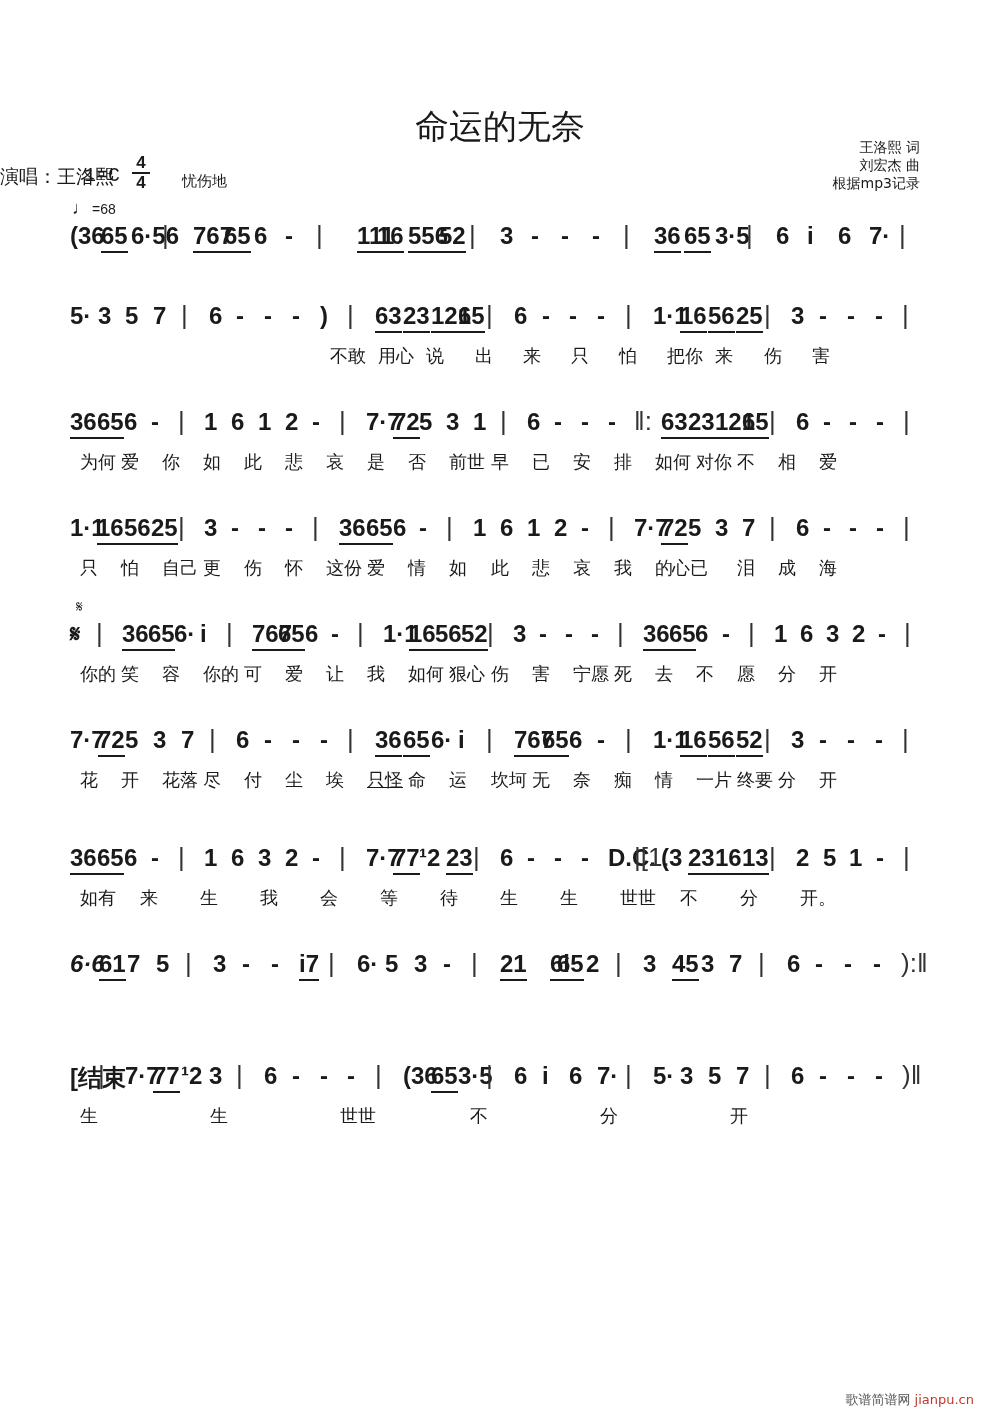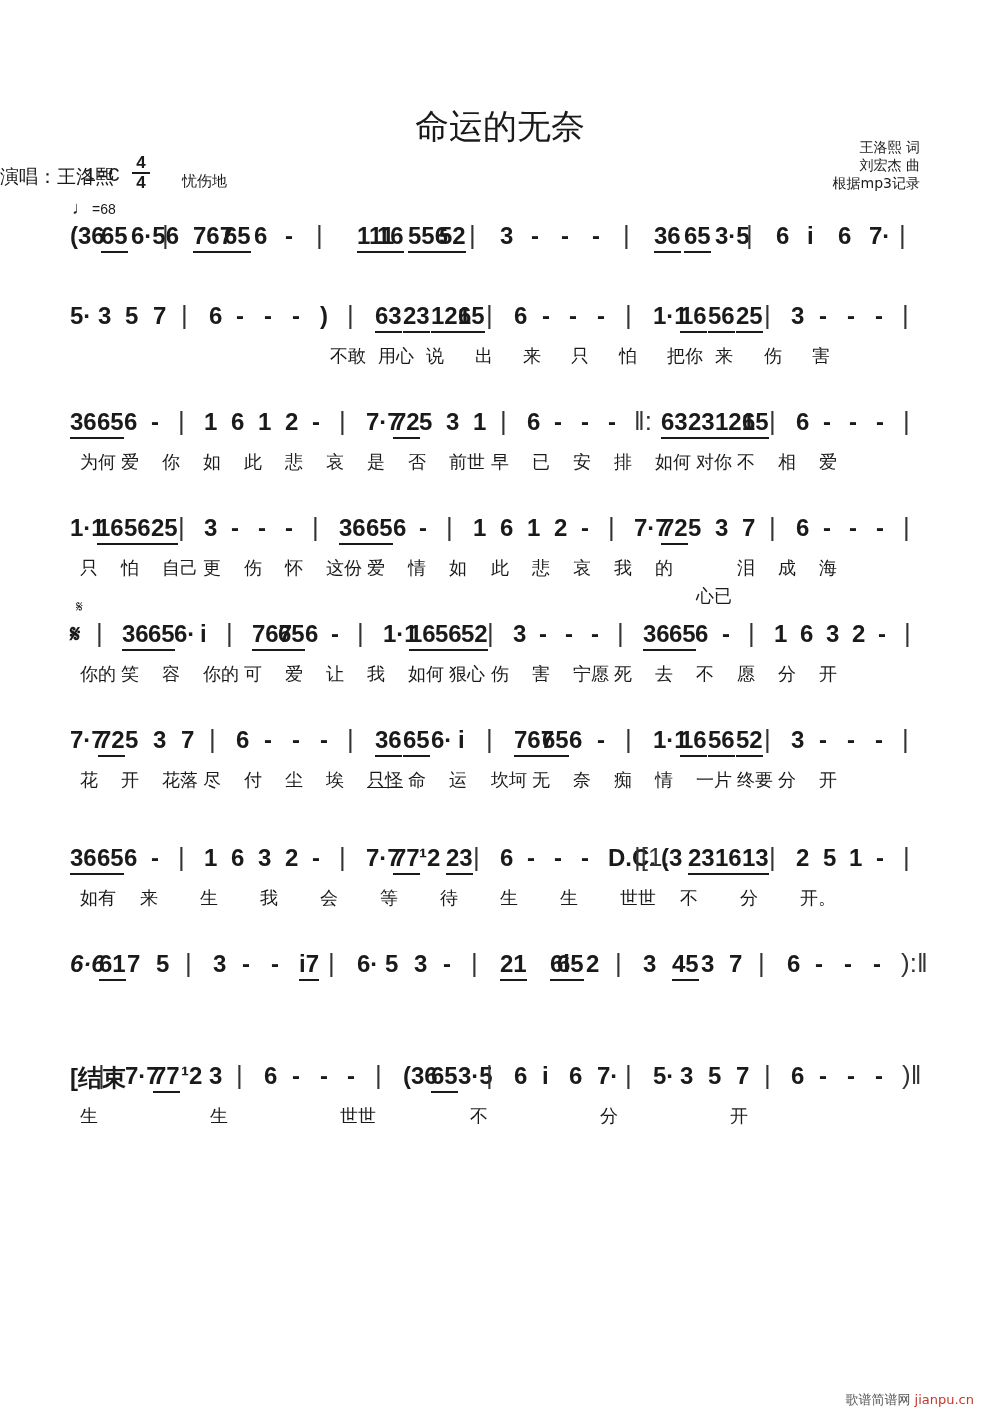--- a/index.html
+++ b/index.html
@@ -236,21 +236,21 @@
         <span class="lyr" style="left: 215px;">怀</span>
         <span class="lyr" style="left: 256px;">这份</span>
         <span class="lyr" style="left: 297px;">爱</span>
         <span class="lyr" style="left: 338px;">情</span>
         <span class="lyr" style="left: 379px;">如</span>
         <span class="lyr" style="left: 421px;">此</span>
         <span class="lyr" style="left: 462px;">悲</span>
         <span class="lyr" style="left: 503px;">哀</span>
         <span class="lyr" style="left: 544px;">我</span>
         <span class="lyr" style="left: 585px;">的</span>
-        <span class="lyr" style="left: 626px; margin-top: 28px;">心已</span>
+        <span class="lyr" style="left: 602px;">心已</span>
         <span class="lyr" style="left: 667px;">泪</span>
         <span class="lyr" style="left: 708px;">成</span>
         <span class="lyr" style="left: 749px;">海</span>
       </div>
     </div>
     <div class="row" style="top: 620px;">
       <div class="notes">
         <span class="tok" style="left: 0px;">𝄋</span>
         <span class="tok bar" style="left: 26px;">|</span>
         <span class="tok ul" style="left: 52px;">36</span>

